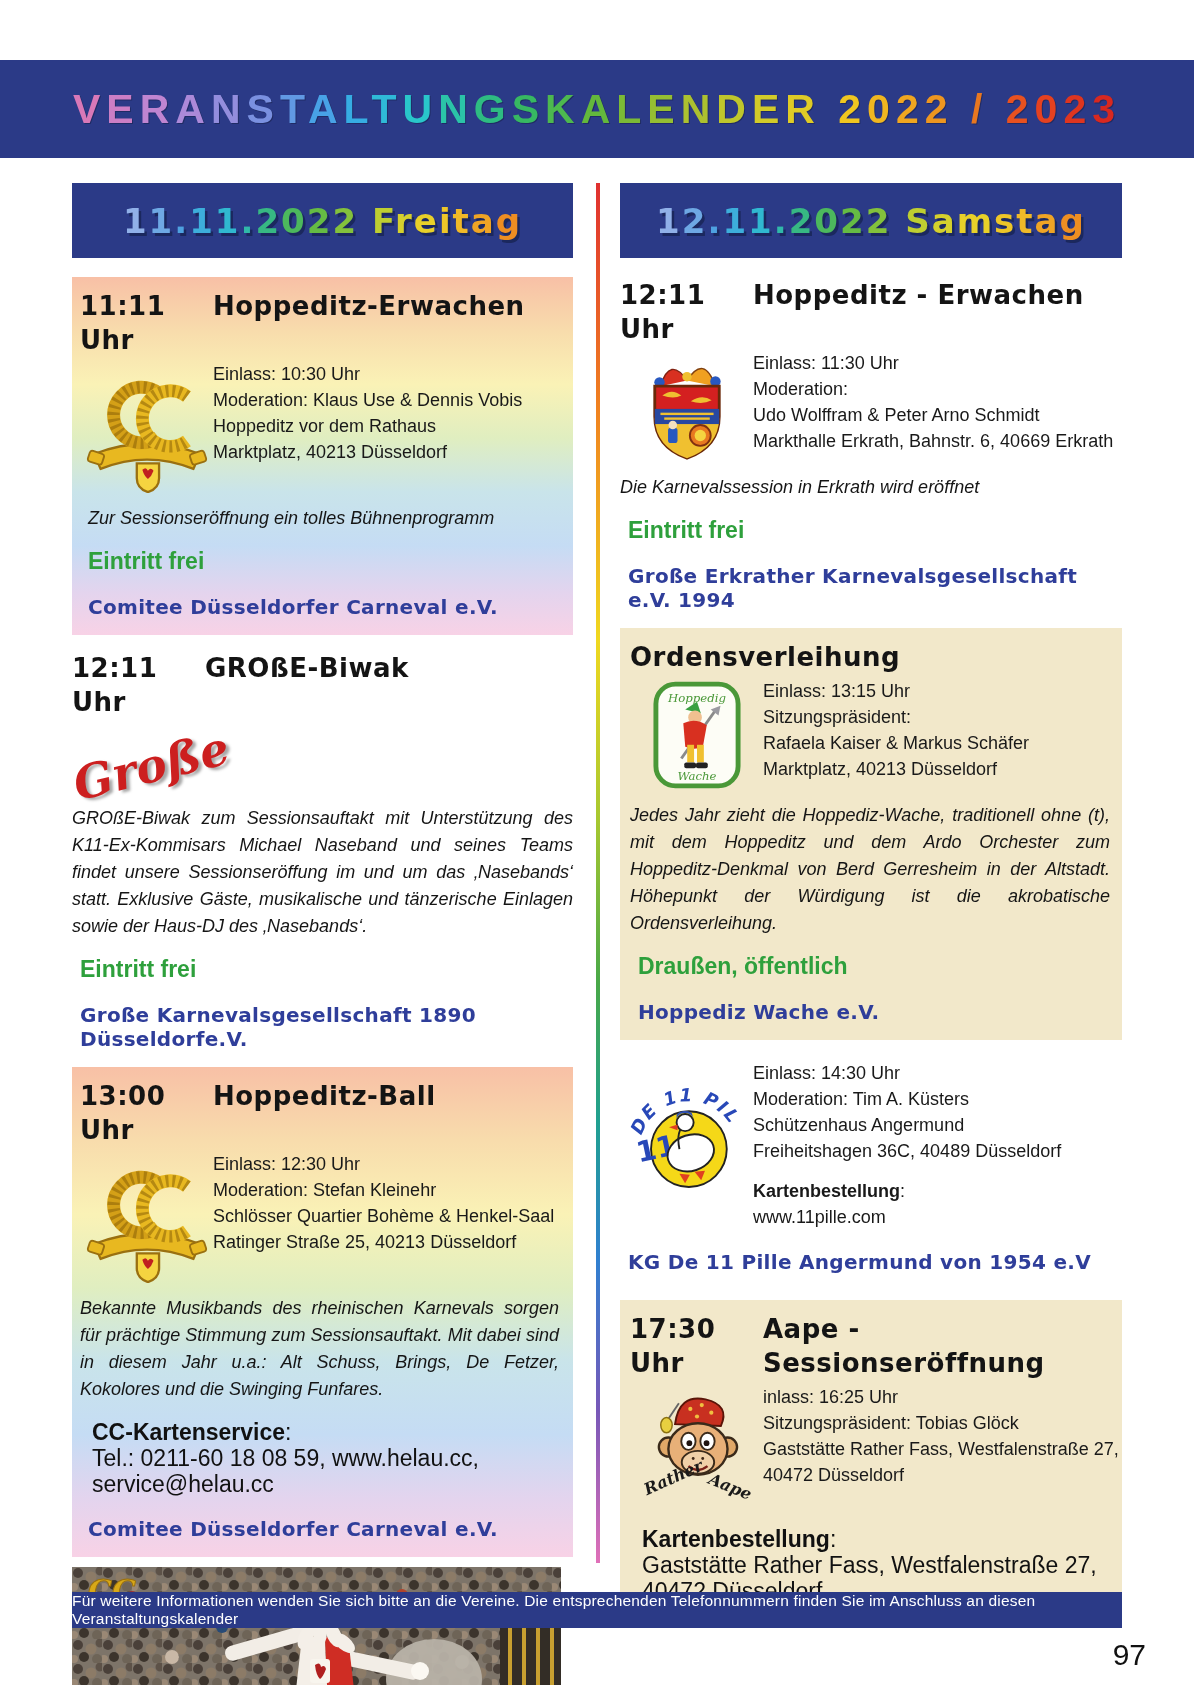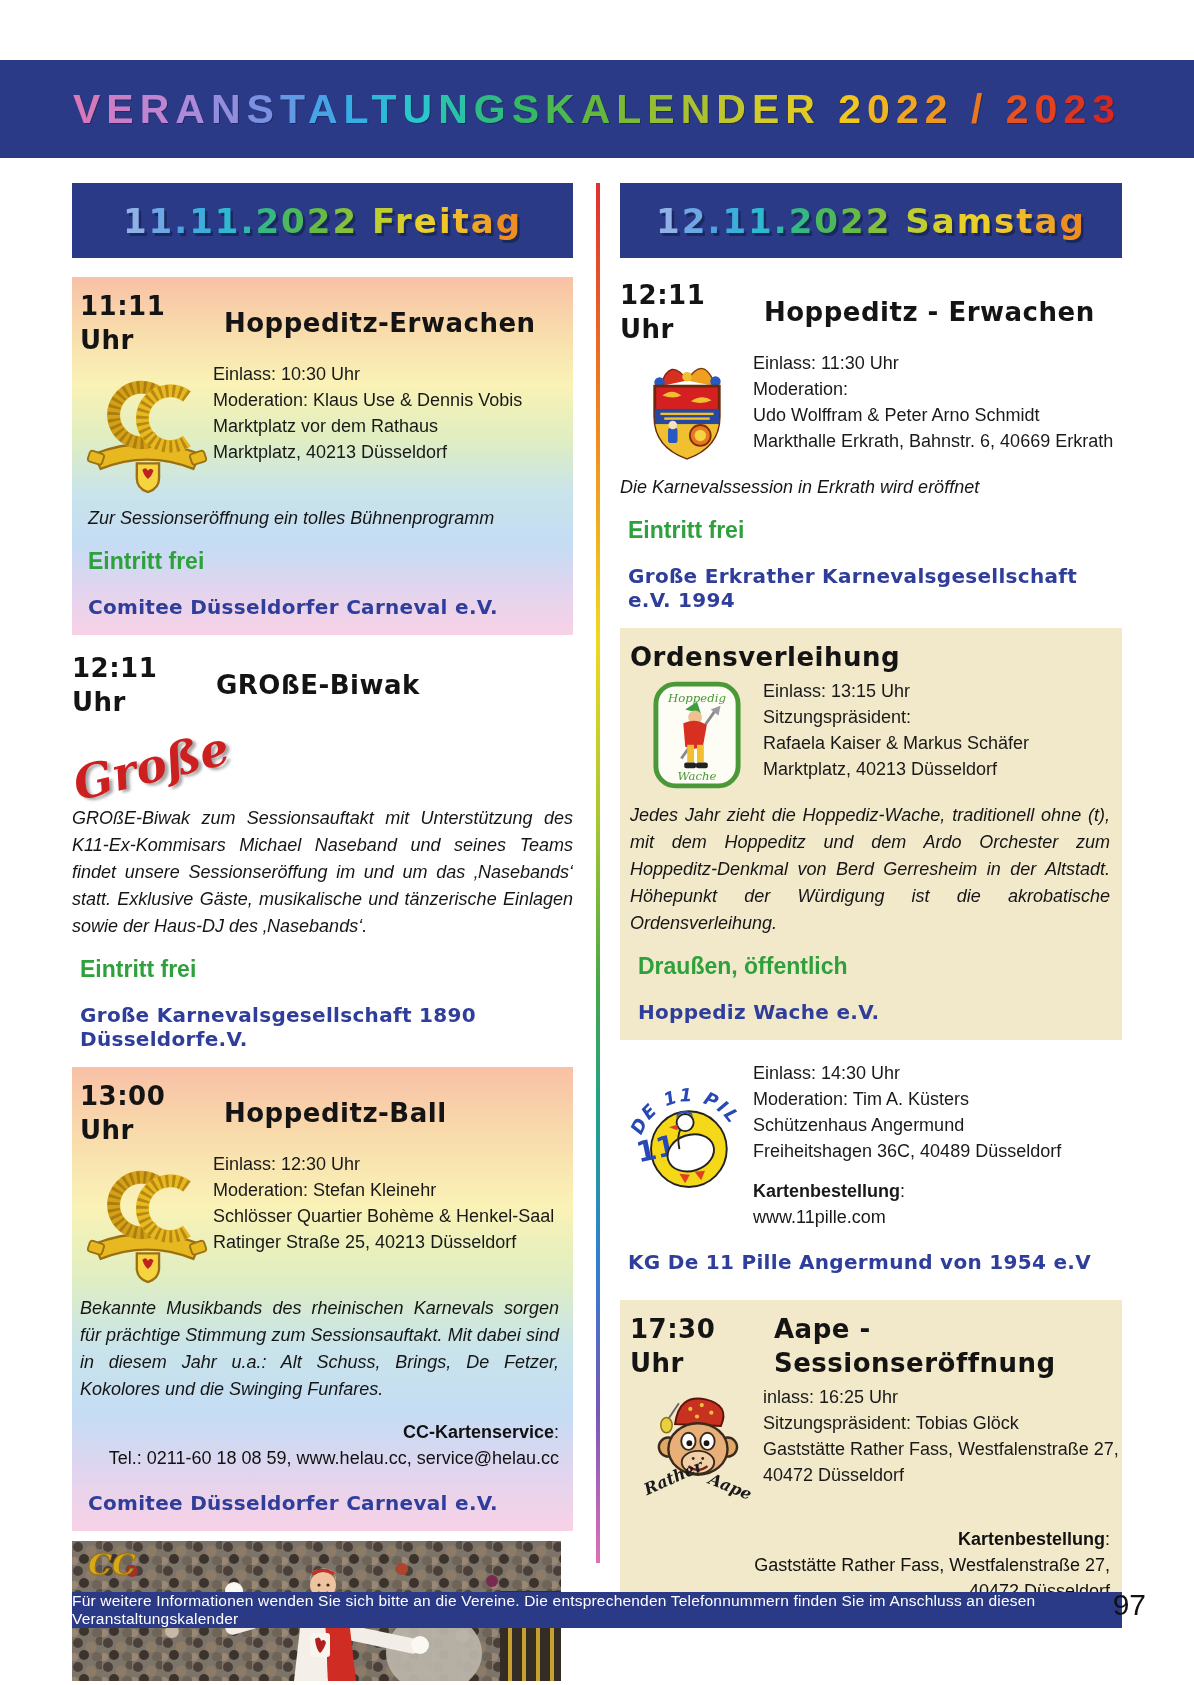--- a/index.html
+++ b/index.html
@@ -26,57 +26,57 @@
                letter-spacing:2px;white-space:pre;text-shadow:2.5px 2.5px 0 rgba(15,25,60,.55);}
 
   
   .event{box-sizing:border-box;}
   .event.gradient{background:linear-gradient(180deg,#f8c0a6 0%,#f8dcac 15%,#faf2b6 30%,#e0eec0 45%,
                   #c9e4ea 60%,#c5dcf4 75%,#e3d4ee 88%,#f8d2e6 100%);
                   padding:12px 14px 16px 8px;}
   .event.beige{background:#f2e8ca;padding:12px 12px 16px 10px;}
   .event.plain{padding:0 0 0 0;}
 
-  .event-head{display:flex;align-items:center;font-family:"DejaVu Sans",sans-serif;
-              font-weight:bold;font-size:26px;letter-spacing:.5px;color:#141414;line-height:34px;gap:11px;}
+  .event-head{display:flex;align-items:flex-start;font-family:"DejaVu Sans",sans-serif;
+              font-weight:bold;font-size:26px;letter-spacing:.5px;color:#141414;line-height:34px;}
   .event-head .time{flex:0 0 133px;}
   .event-head .title{flex:1;}
 
   .event-media{display:flex;margin-top:2px;}
   .logo-col{flex:0 0 133px;display:flex;justify-content:center;align-items:flex-start;padding-top:4px;}
   .details{flex:1;font-size:18px;line-height:26px;color:#191919;padding-top:2px;}
   .details div{white-space:nowrap;}
 
   .desc{font-style:italic;font-size:18px;line-height:27px;color:#151515;margin:12px 0 0 8px;}
   .desc.justify{text-align:justify;margin-left:0;}
   .admission{color:#2ea03c;font-weight:bold;font-size:23px;margin:16px 0 0 8px;
              font-family:"Liberation Sans",sans-serif;}
   .organizer{color:#2f3e9a;font-weight:bold;font-size:20px;margin:20px 0 0 8px;
              font-family:"DejaVu Sans",sans-serif;letter-spacing:.3px;}
-  .ticket{margin:16px 0 0 3px;font-size:18px;line-height:26px;text-align:right;}
+  .ticket{margin:16px 0 0 12px;font-size:23px;line-height:26px;}
   .ticket .ticket-label{font-weight:bold;}
   .ticket-inline{margin-top:14px;}
   .ticket-inline .ticket-label{font-weight:bold;}
 
   .sec-gap{margin-top:16px;}
   .plain .event-head{margin-top:0;}
 
   
   .grosse-script{font-family:"DejaVu Serif",serif;font-style:italic;font-weight:bold;font-size:46px;
                  color:#cc1f1f;transform:rotate(-14deg);display:inline-block;margin-top:14px;
                  text-shadow:3px 3px 3px rgba(0,0,0,.35);}
 
   
   .photo{margin-top:10px;width:489px;height:140px;display:block;}
 
   
   .footer-bar{position:absolute;left:72px;top:1592px;width:1050px;height:36px;background:#2b3a87;
               display:flex;align-items:center;justify-content:center;}
   .footer-note{color:#ffffff;font-size:15.5px;letter-spacing:.2px;font-family:"Liberation Sans",sans-serif;}
-  .page-number{position:absolute;right:48px;top:1588px;font-size:30px;color:#111;
+  .page-number{position:absolute;right:48px;top:1638px;font-size:30px;color:#111;
                font-family:"Liberation Sans",sans-serif;}
 </style>
 </head>
 <body>
 
 <svg width="0" height="0" style="position:absolute" aria-hidden="true">
   <defs>
     <symbol id="cc-sym" viewBox="0 0 130 140">
       <path d="M8,98 Q65,76 122,98 L115,114 Q65,94 15,114 Z" fill="#e8b820" stroke="#9a7010" stroke-width="2.5"></path>
       <rect x="2" y="96" width="16" height="12" rx="3" transform="rotate(18 10 102)" fill="#e8b820" stroke="#9a7010" stroke-width="2"></rect>
@@ -112,21 +112,21 @@
       </div>
       <div class="event-media">
         <div class="logo-col">
           <svg width="122" height="130" viewBox="0 0 130 140">
               <use href="#cc-sym"></use>
             </svg>
         </div>
         <div class="details">
           <div>Einlass: 10:30 Uhr</div>
           <div>Moderation: Klaus Use &amp; Dennis Vobis</div>
-          <div>Marktplatz vor dem Rathaus</div>
+          <div>Hoppeditz vor dem Rathaus</div>
           <div>Marktplatz, 40213 Düsseldorf</div>
         </div>
       </div>
       <p class="desc">Zur Sessionseröffnung ein tolles Bühnenprogramm</p>
       <div class="admission">Eintritt frei</div>
       <div class="organizer">Comitee Düsseldorfer Carneval e.V.</div>
     </section>
 
     <section class="event plain sec-gap">
       <div class="event-head">

